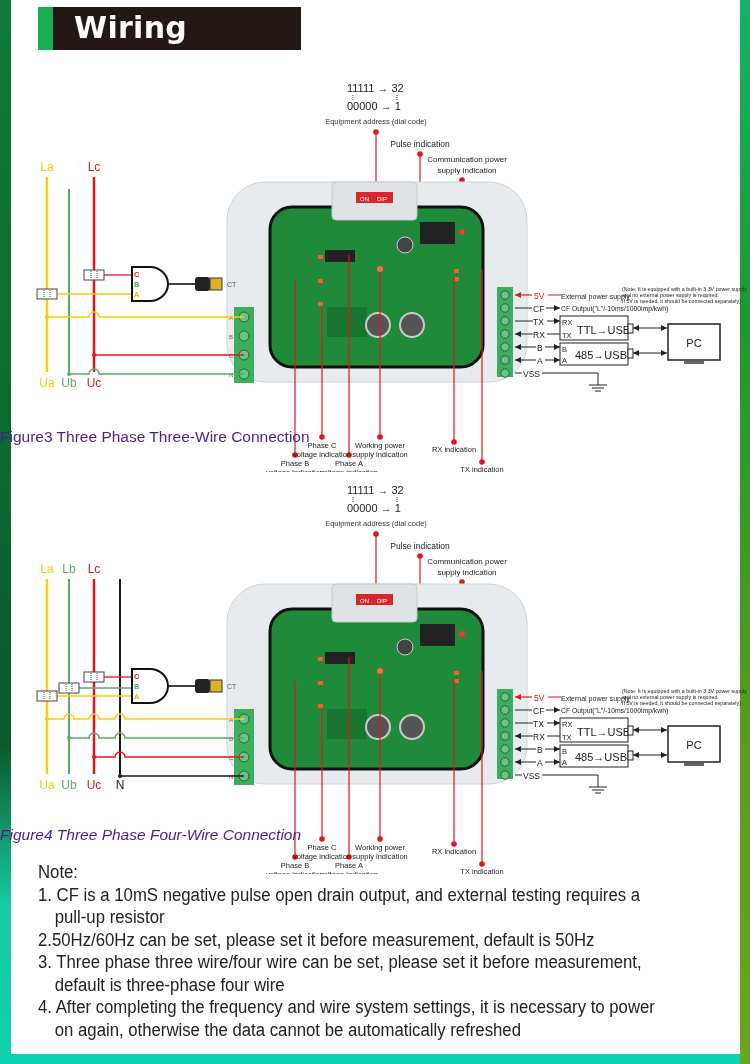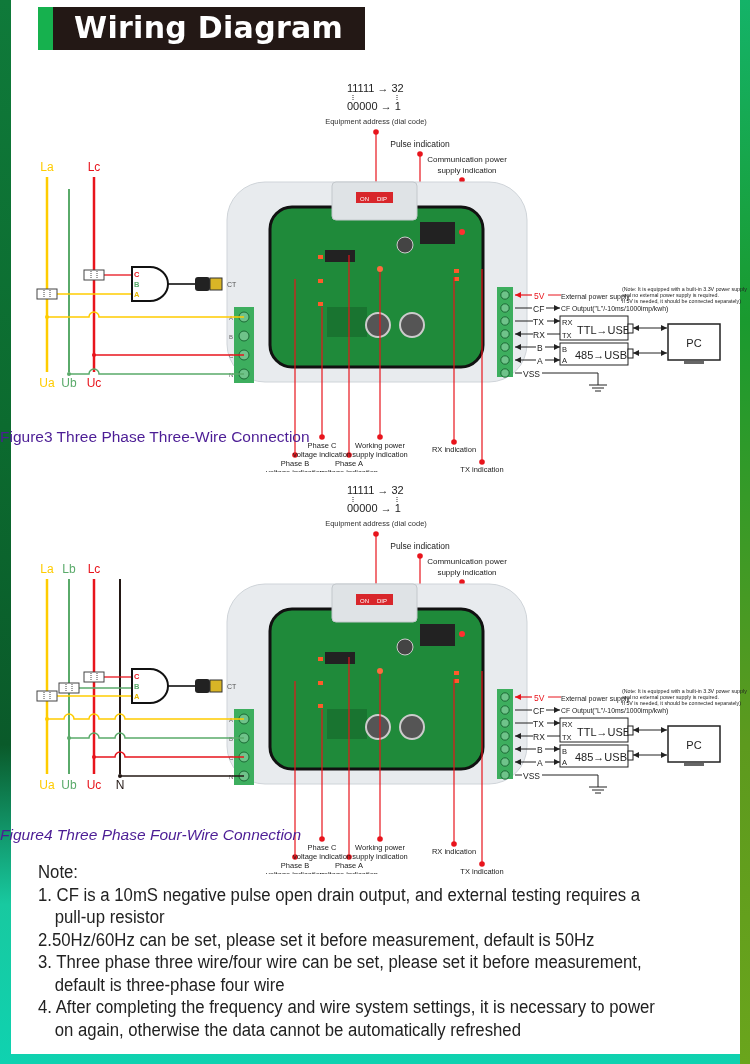--- a/index.html
+++ b/index.html
@@ -2,21 +2,21 @@
 <html><head>
 <meta charset="utf-8">
 <style>
   html,body{margin:0;padding:0;}
   body{width:750px;height:1064px;position:relative;overflow:hidden;
     background:linear-gradient(180deg,#0f7a3a 0%,#0c6b2f 40%,#0a5a2a 70%,#18c9a0 85%,#0fd2b0 100%);
     font-family:"Liberation Sans",sans-serif;}
   .right-band{position:absolute;right:0;top:0;width:10px;height:1064px;
     background:linear-gradient(180deg,#14b368 0%,#1a9a2f 30%,#5d9a1e 70%,#6aa51c 100%);}
   .panel{position:absolute;left:11px;top:0;width:729px;height:1054px;background:#fff;}
-  .title-bar{position:absolute;left:38px;top:7px;width:327px;height:43px;background:#231815;}
+  .title-bar{position:absolute;left:38px;top:7px;width:263px;height:43px;background:#231815;}
   .title-bar .accent{position:absolute;left:0;top:0;width:15px;height:43px;background:#16b14e;}
   .title-bar .t{position:absolute;left:36px;top:3px;color:#fff;font-weight:bold;font-size:30px;letter-spacing:0.3px;font-family:"DejaVu Sans",sans-serif;}
   .fig{position:absolute;left:12px;width:750px;}
   .fig svg{position:absolute;left:0;top:0;}
   .caption{position:absolute;left:0;width:610px;text-align:left;font-size:15.5px;color:#4c1d95;}
   .notes{position:absolute;left:38px;top:861px;width:690px;font-size:18px;color:#222;line-height:22.5px;
     font-family:"Liberation Sans",sans-serif;transform:scaleX(0.93);transform-origin:left top;}
   .notes div{white-space:nowrap;}
   .notes .ind{padding-left:18px;}
   text{font-family:"Liberation Sans",sans-serif;}

